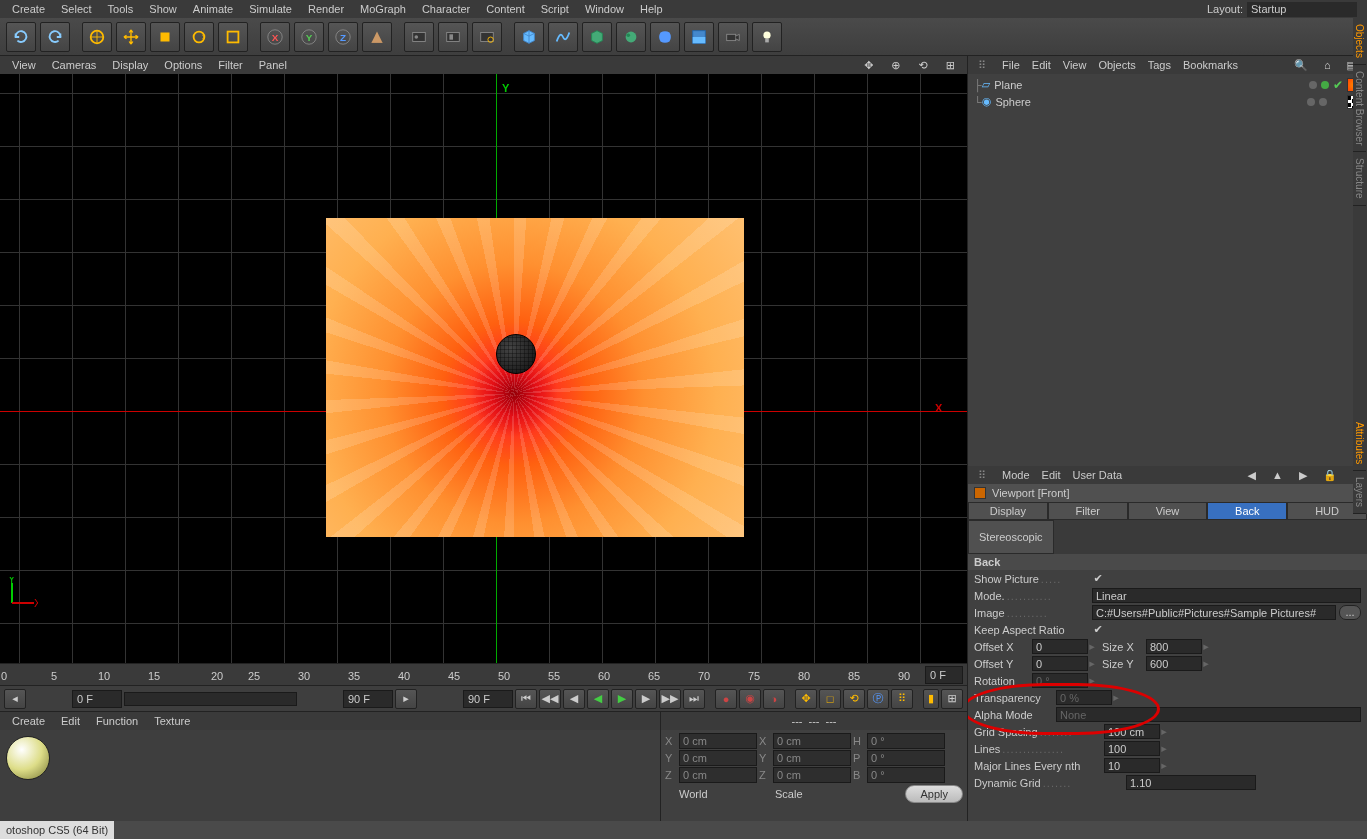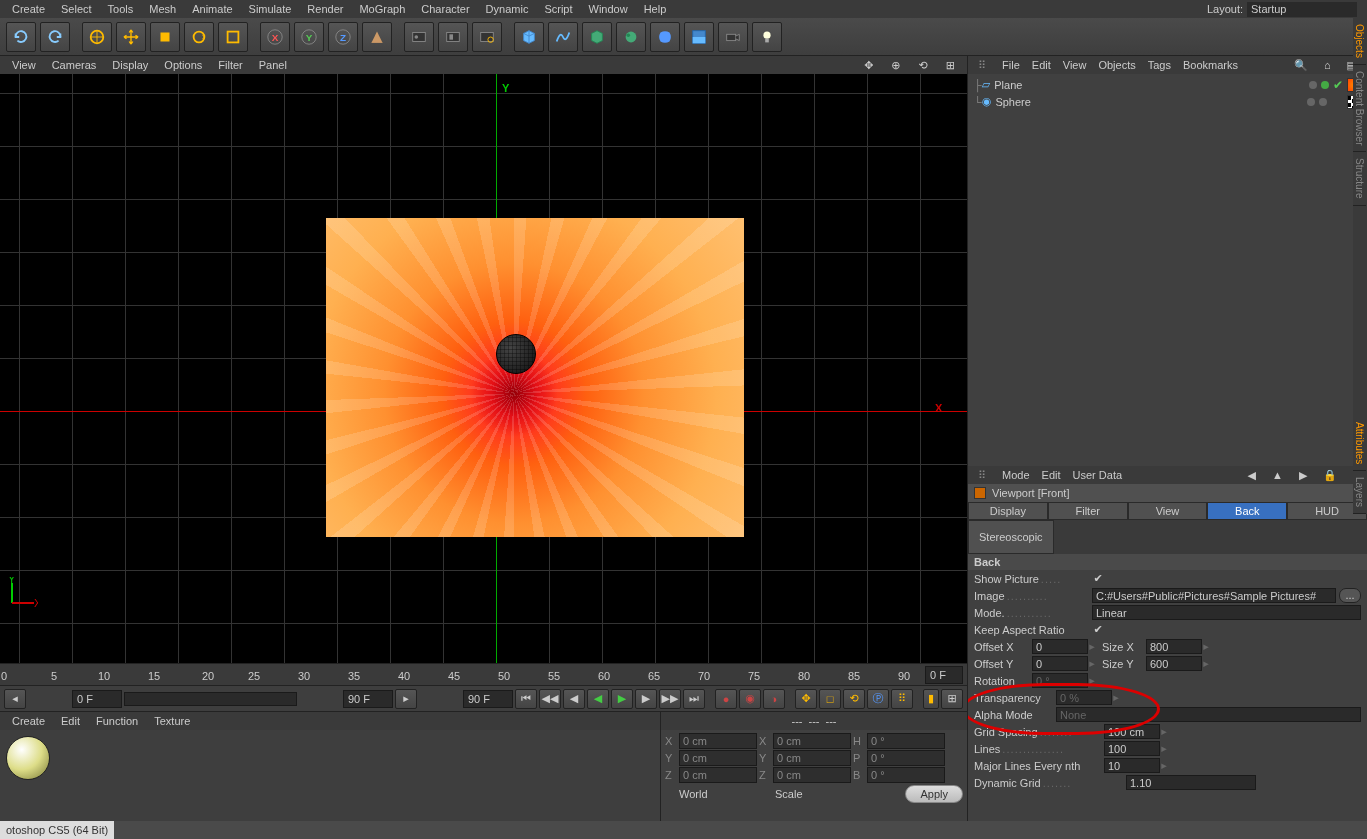--- a/index.html
+++ b/index.html
@@ -83,27 +83,27 @@
 .red-circle { position:absolute; border:3px solid #d00; border-radius:50%/60%; pointer-events:none; }
 .statusbar { position:absolute; bottom:0; left:0; height:18px; background:#ddd; color:#333; padding:0 6px; display:flex; align-items:center; font-size:11px; }
 </style>
 </head>
 <body>
 
 <div class="menubar">
   <span>Create</span>
   <span>Select</span>
   <span>Tools</span>
-  <span>Mesh</span>
+  <span>Show</span>
   <span>Animate</span>
   <span>Simulate</span>
   <span>Render</span>
   <span>MoGraph</span>
   <span>Character</span>
-  <span>Dynamic</span>
+  <span>Content</span>
   <span>Script</span>
   <span>Window</span>
   <span>Help</span>
 </div>
 <div class="layoutbar">
   <span>Layout:</span>
   <div class="sel">
       <span>Startup</span>
     </div>
 </div>
@@ -304,21 +304,21 @@
             <text x="26" y="30" fill="#c00" font-size="9">X</text>
           </svg>
       </div>
     </div>
     <div class="timeline" id="tl">
       <div class="pfield" style="position:absolute;right:4px;top:2px;min-width:38px">0 F</div>
     <div class="tl-lbl" style="left: 4px;">0</div>
         <div class="tl-lbl" style="left: 54px;">5</div>
         <div class="tl-lbl" style="left: 104px;">10</div>
         <div class="tl-lbl" style="left: 154px;">15</div>
-        <div class="tl-lbl" style="left: 208px;">20</div>
+        <div class="tl-lbl" style="left: 217px;">20</div>
         <div class="tl-lbl" style="left: 254px;">25</div>
         <div class="tl-lbl" style="left: 304px;">30</div>
         <div class="tl-lbl" style="left: 354px;">35</div>
         <div class="tl-lbl" style="left: 404px;">40</div>
         <div class="tl-lbl" style="left: 454px;">45</div>
         <div class="tl-lbl" style="left: 504px;">50</div>
         <div class="tl-lbl" style="left: 554px;">55</div>
         <div class="tl-lbl" style="left: 604px;">60</div>
         <div class="tl-lbl" style="left: 654px;">65</div>
         <div class="tl-lbl" style="left: 704px;">70</div>
@@ -498,29 +498,29 @@
       <div class="attr-tabs2">
         <div class="attr-tab" style="flex:none;padding:10px 10px">Stereoscopic</div>
       </div>
       <div class="attr-section-title">Back</div>
       <div class="attr-body" style="position:relative">
         <div class="prop-row">
           <div class="plbl"><span>Show Picture</span><span class="dots"> . . . . .</span></div>
           <div class="prop-chk" style="color:#ccc">✔</div>
         </div>
         <div class="prop-row">
+          <div class="plbl"><span>Mode.</span><span class="dots"> . . . . . . . . . . .</span></div>
+          <div class="prop-field">Linear</div>
+        </div>
+        <div class="prop-row">
           <div class="plbl"><span>Image</span><span class="dots"> . . . . . . . . . .</span></div>
           <div class="prop-field">
               <span style="overflow:hidden;text-overflow:ellipsis;white-space:nowrap">C:#Users#Public#Pictures#Sample Pictures#</span>
             </div>
           <div style="width:22px;height:15px;background:#555;border:1px solid #222;border-radius:7px;margin-left:3px;text-align:center;line-height:13px;cursor:pointer">...</div>
-        </div>
-        <div class="prop-row">
-          <div class="plbl"><span>Mode.</span><span class="dots"> . . . . . . . . . . .</span></div>
-          <div class="prop-field">Linear</div>
         </div>
         <div class="prop-row">
           <div class="plbl"><span>Keep Aspect Ratio</span></div>
           <div class="prop-chk" style="color:#ccc">✔</div>
         </div>
         <div class="prop-row">
           <div class="plbl" style="width:58px"><span>Offset X</span></div>
           <div class="prop-field sm">0</div>
             <span class="spn">▸</span>
           <div class="plbl" style="width:44px;margin-left:6px"><span>Size X</span></div>

